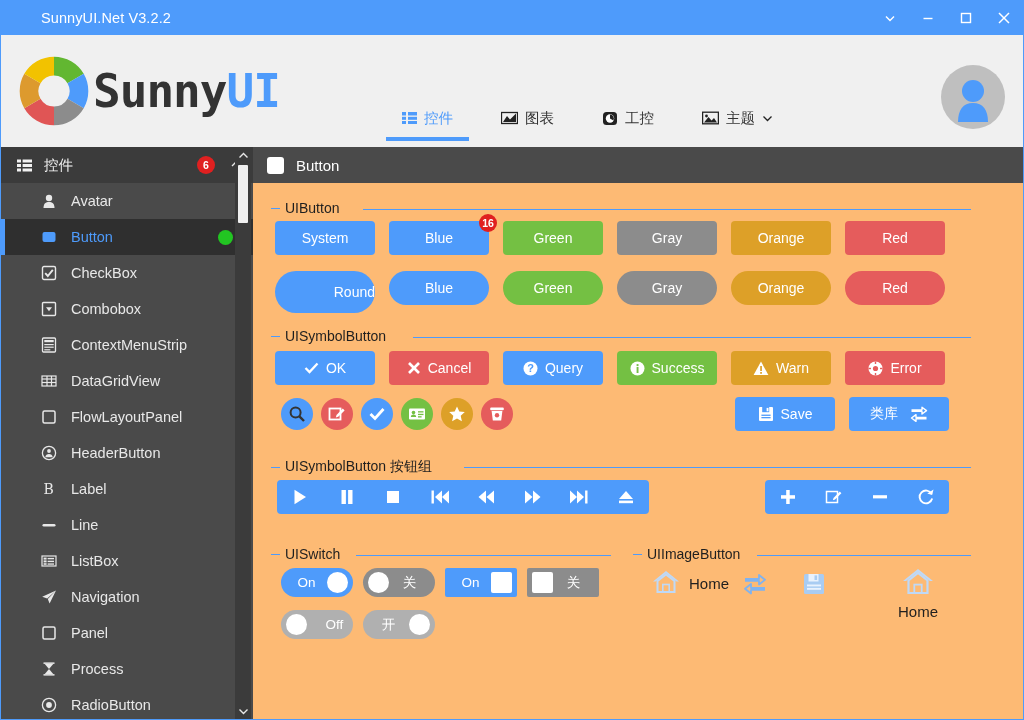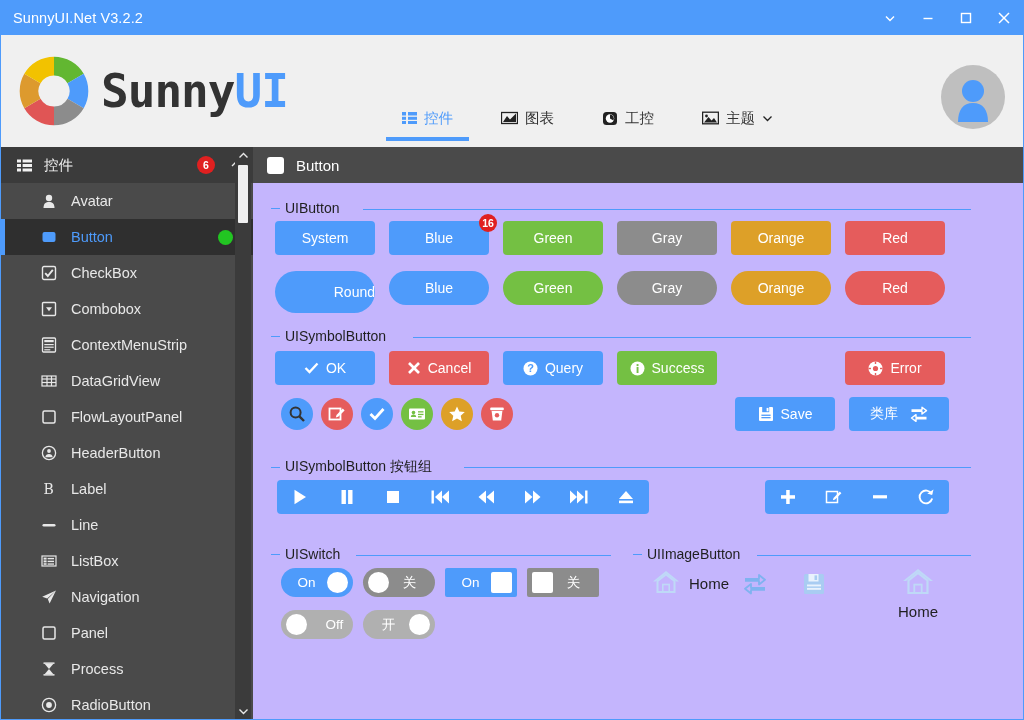--- a/index.html
+++ b/index.html
@@ -15,21 +15,21 @@
     border: 1px solid #4e9bfb;
     background: #f0f0f0;
     overflow: hidden;
   }
 
   
   #titlebar {
     position: absolute; top: 0; left: 0;
     width: 1022px; height: 34px;
     background: #4e9bfb;
-    display: flex; align-items: center;
+    display: flex; align-items: center; padding-left: 28px;
   }
   #titlebar .title-text {
     color: #ffffff; font-size: 14.5px;
     margin-left: 12px; letter-spacing: .1px;
     white-space: nowrap;
   }
   #titlebar .win-btns { margin-left: auto; display: flex; height: 34px; }
   .win-btn {
     width: 38px; height: 34px;
     display: flex; align-items: center; justify-content: center;
@@ -38,21 +38,21 @@
 
   
   #header {
     position: absolute; top: 34px; left: 0;
     width: 1022px; height: 112px;
     background: #f0f0f0;
     display: flex; align-items: center;
   }
   #logo-wrap { margin-left: 14px; display: flex; align-items: center; }
   #logo-text {
-    margin-left: 8px;
+    margin-left: 0;
     font-family: "DejaVu Sans Mono", monospace;
     font-size: 46px; font-weight: 700; letter-spacing: -1px;
   }
   #logo-text .part1 { color: #333333; }
   #logo-text .part2 { color: #4e9bfb; }
 
   #nav {
     position: absolute; left: 385px; bottom: 0;
     height: 52px; display: flex; align-items: flex-start;
   }
@@ -148,21 +148,21 @@
     height: 36px; background: #4a4a4a;
     display: flex; align-items: center; padding-left: 14px;
     color: #ffffff; font-size: 15px;
   }
   #content-head .ch-ico {
     width: 17px; height: 17px; background: #ffffff;
     border-radius: 3px; margin-right: 12px;
   }
   #canvas {
     position: absolute; top: 36px; left: 0; right: 0; bottom: 0;
-    background: #c4b5fd;
+    background: #fdba74;
   }
 
   
   .grp { position: absolute; }
   .grp-title {
     position: absolute; top: 0; left: 0;
     display: flex; align-items: center;
     font-size: 14px; color: #1f1f1f;
     white-space: nowrap;
   }
@@ -625,20 +625,30 @@
         <div class="btn" style="left:364px; top:168px; width:100px; height:34px; background:#74c043;">
           <span class="bi">
               <svg width="15" height="15" viewBox="0 0 15 15">
                 <circle cx="7.5" cy="7.5" r="7" fill="#fff"></circle>
                 <rect x="6.6" y="6" width="1.9" height="6" fill="#74c043"></rect>
                 <rect x="6.6" y="3.1" width="1.9" height="2" fill="#74c043"></rect>
               </svg>
             </span>
           <span>Success</span>
         </div>
+        <div class="btn" style="left:478px; top:168px; width:100px; height:34px; background:#dda028;">
+          <span class="bi">
+              <svg width="16" height="15" viewBox="0 0 16 15">
+                <path d="M8,0.6 L15.4,14 L0.6,14 Z" fill="#fff"></path>
+                <rect x="7.2" y="5" width="1.7" height="5" fill="#dda028"></rect>
+                <rect x="7.2" y="11" width="1.7" height="1.8" fill="#dda028"></rect>
+              </svg>
+            </span>
+          <span>Warn</span>
+        </div>
         <div class="btn" style="left:592px; top:168px; width:100px; height:34px; background:#e55c5c;">
           <span class="bi">
               <svg width="15" height="15" viewBox="0 0 15 15">
                 <circle cx="7.5" cy="7.5" r="7" fill="#fff"></circle>
                 <circle cx="7.5" cy="7.5" r="2.6" fill="#e55c5c"></circle>
                 <line x1="7.5" y1="0.5" x2="7.5" y2="3" stroke="#e55c5c" stroke-width="1.4"></line>
                 <line x1="7.5" y1="12" x2="7.5" y2="14.5" stroke="#e55c5c" stroke-width="1.4"></line>
                 <line x1="0.5" y1="7.5" x2="3" y2="7.5" stroke="#e55c5c" stroke-width="1.4"></line>
                 <line x1="12" y1="7.5" x2="14.5" y2="7.5" stroke="#e55c5c" stroke-width="1.4"></line>
               </svg>

